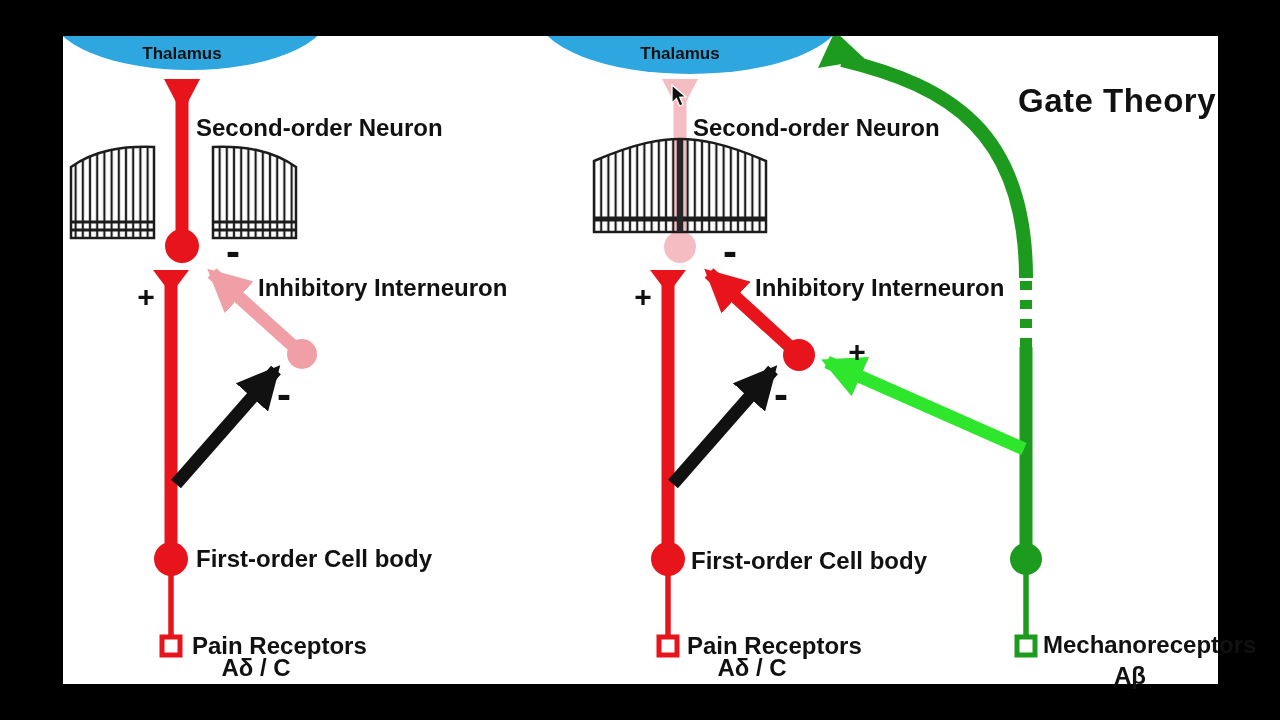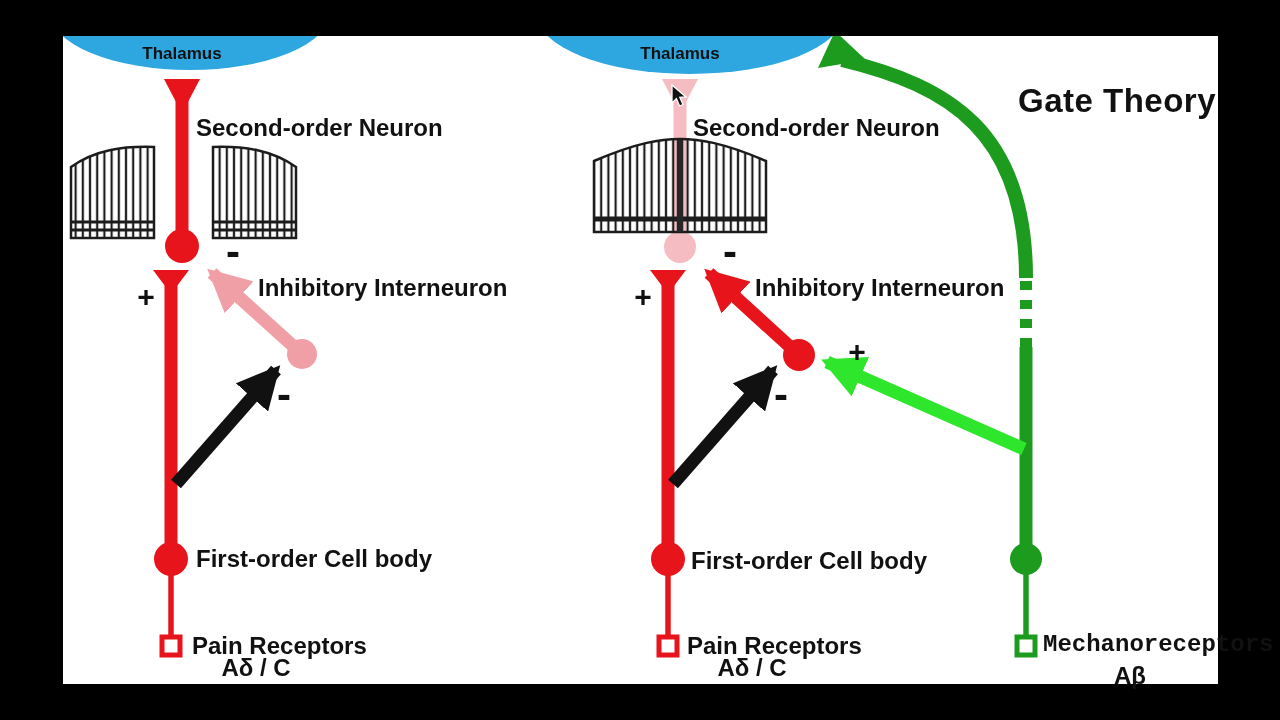--- a/index.html
+++ b/index.html
@@ -131,21 +131,21 @@
 
   <div class="lbl s18" style="left:196px;top:559px;">First-order Cell body</div>
   <div class="lbl s18" style="left:691px;top:561px;">First-order Cell body</div>
 
   <div class="lbl s18" style="left:192px;top:646px;">Pain Receptors</div>
   <div class="lbl s18" style="left:687px;top:646px;">Pain Receptors</div>
 
   <div class="lbl center s18" style="left:256px;top:668px;">Aδ / C</div>
   <div class="lbl center s18" style="left:752px;top:668px;">Aδ / C</div>
 
-  <div class="lbl s18" style="left:1043px;top:645px;font-family:Liberation Mono, monospace;">Mechanoreceptors</div>
+  <div class="lbl s18" style="left:1043px;top:645px;">Mechanoreceptors</div>
   <div class="lbl center s18" style="left:1130px;top:676px;">Aβ</div>
 
   <div class="lbl s33" style="left:1018px;top:60px;margin-top:40px;">Gate Theory</div>
 
   <div class="sign plus" style="left:146px;top:297px;">+</div>
   <div class="sign minus" style="left:233px;top:252px;">-</div>
   <div class="sign minus" style="left:284px;top:395px;">-</div>
 
   <div class="sign plus" style="left:643px;top:297px;">+</div>
   <div class="sign minus" style="left:730px;top:252px;">-</div>

